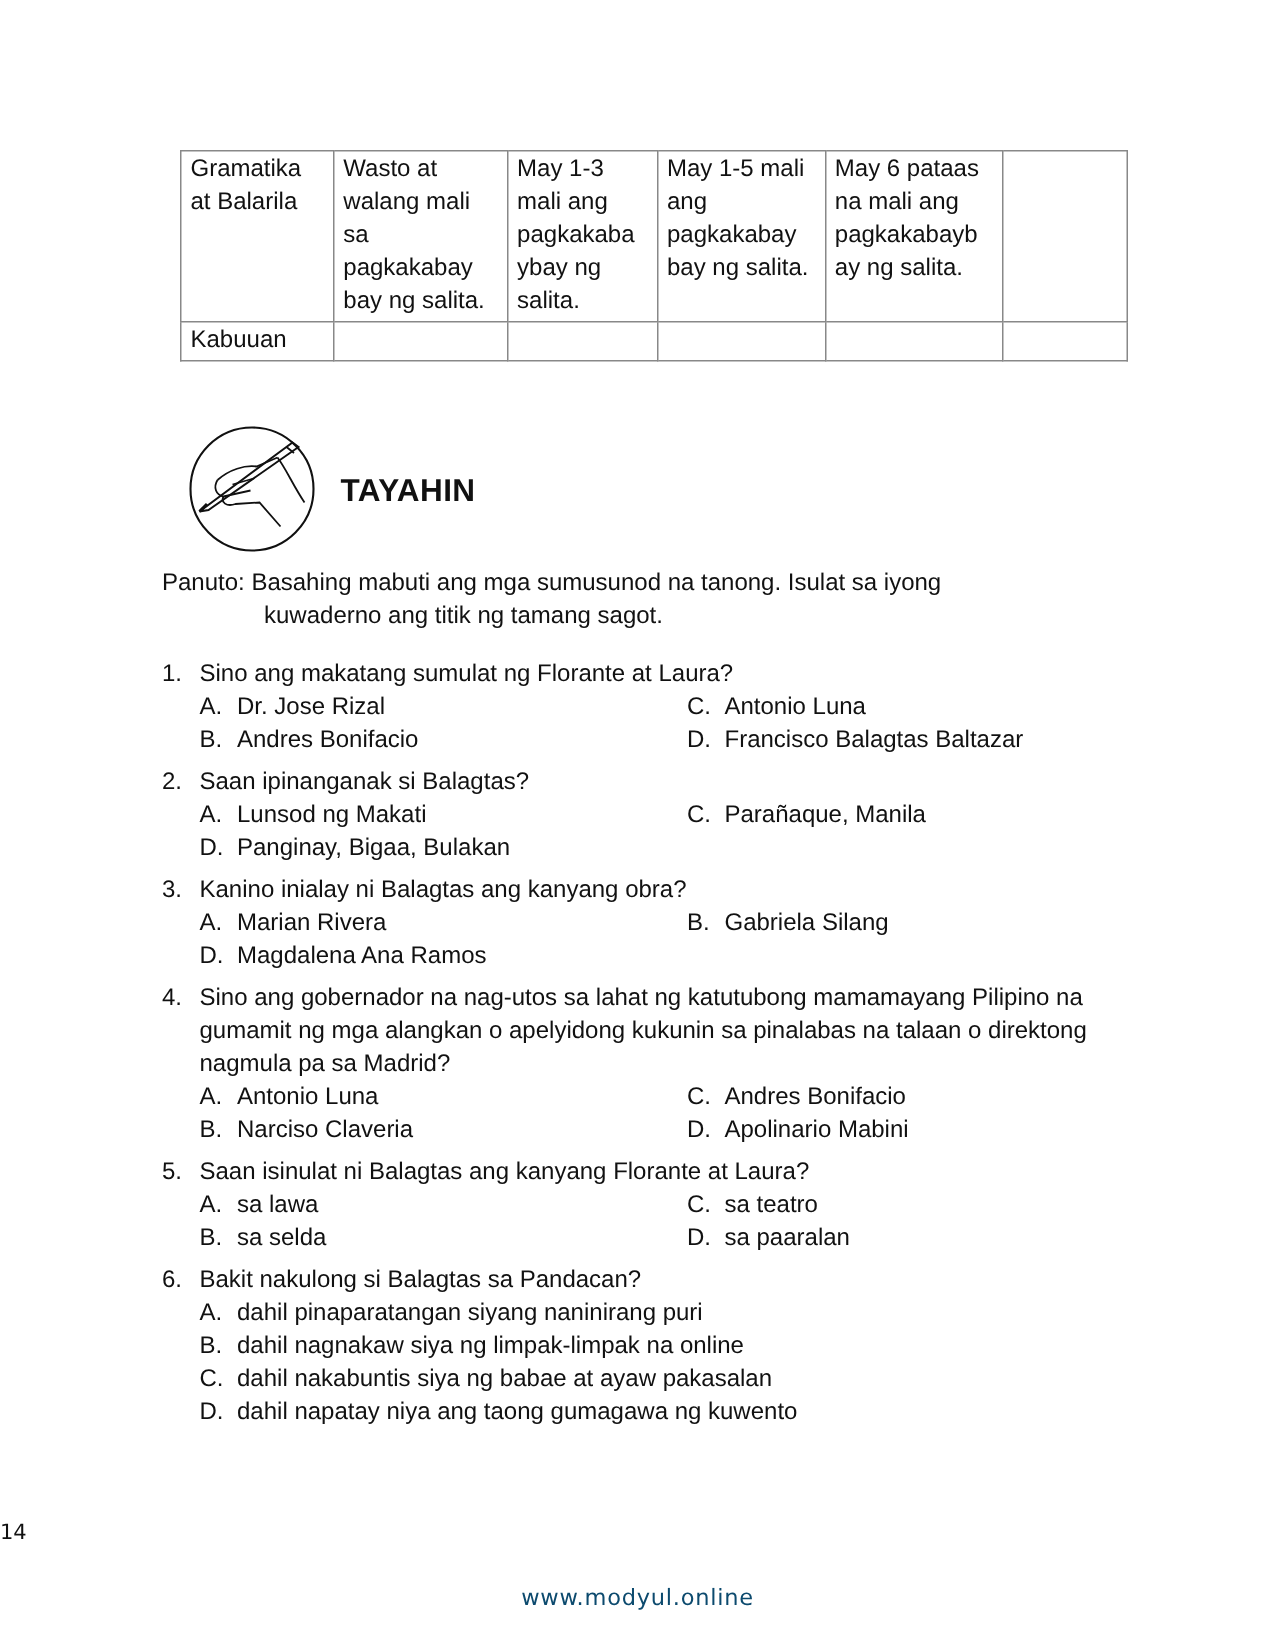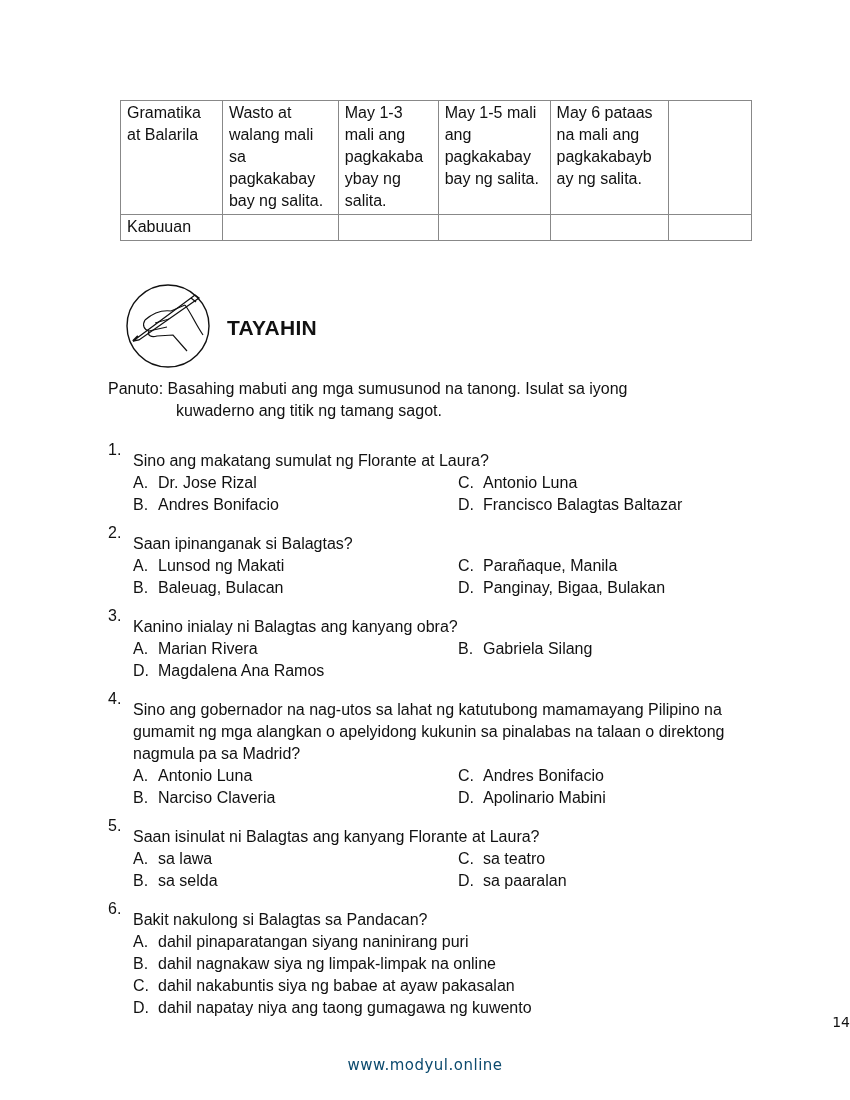--- a/index.html
+++ b/index.html
@@ -13,25 +13,25 @@
   .rubric col.c5 { width: 119px; } .rubric col.c6 { width: 83px; }
   .logo { position: absolute; left: 125px; top: 283px; width: 86px; height: 86px; }
   .section-title { position: absolute; left: 227px; top: 316px; font-weight: bold; font-size: 21px; letter-spacing: 0.3px; }
   .instructions { position: absolute; left: 108px; top: 378px; width: 640px; line-height: 22px; }
   .instructions .lbl { font-weight: normal; }
   .instructions .cont { padding-left: 68px; }
   .questions { position: absolute; left: 108px; top: 439px; width: 650px; }
   .q { margin-bottom: 6px; line-height: 22px; }
   .q-stem { display: flex; }
   .q-num { width: 25px; flex: none; }
-  .q-text { flex: 1; margin-top: 11px; }
+  .q-text { flex: 1; }
   .choices { padding-left: 25px; display: grid; grid-template-columns: 325px 300px; }
   .choices.list { grid-template-columns: 600px; }
   .choice .letter { display: inline-block; width: 25px; }
-  .page-num { position: absolute; left: 0; width: 850px; top: 1014px; text-align: right; font-size: 14px;
+  .page-num { position: absolute; left: 0; width: 850px; top: 1014px; text-align: left; font-size: 14px;
               font-family: "DejaVu Sans", sans-serif; }
   .watermark { position: absolute; left: 0; width: 850px; top: 1056px; text-align: center; font-size: 15px;
                color: #0c4a6e; font-family: "DejaVu Sans", sans-serif; letter-spacing: 0.5px; }
 </style>
 </head>
 <body>
 
 <table class="rubric">
   <colgroup>
       <col class="c1">
@@ -93,21 +93,20 @@
       </div>
     </div>
     <div class="q">
       <div class="q-stem">
         <span class="q-num">2.</span>
         <span class="q-text">Saan ipinanganak si Balagtas?</span>
       </div>
       <div class="choices">
         <div class="choice"><span class="letter">A.</span><span>Lunsod ng Makati</span></div>
         <div class="choice"><span class="letter">C.</span><span>Parañaque, Manila</span></div>
-        <div class="choice"><span class="letter">B.</span><span>Baleuag, Bulacan</span></div>
         <div class="choice"><span class="letter">D.</span><span>Panginay, Bigaa, Bulakan</span></div>
       </div>
     </div>
     <div class="q">
       <div class="q-stem">
         <span class="q-num">3.</span>
         <span class="q-text">Kanino inialay ni Balagtas ang kanyang obra?</span>
       </div>
       <div class="choices">
         <div class="choice"><span class="letter">A.</span><span>Marian Rivera</span></div>

